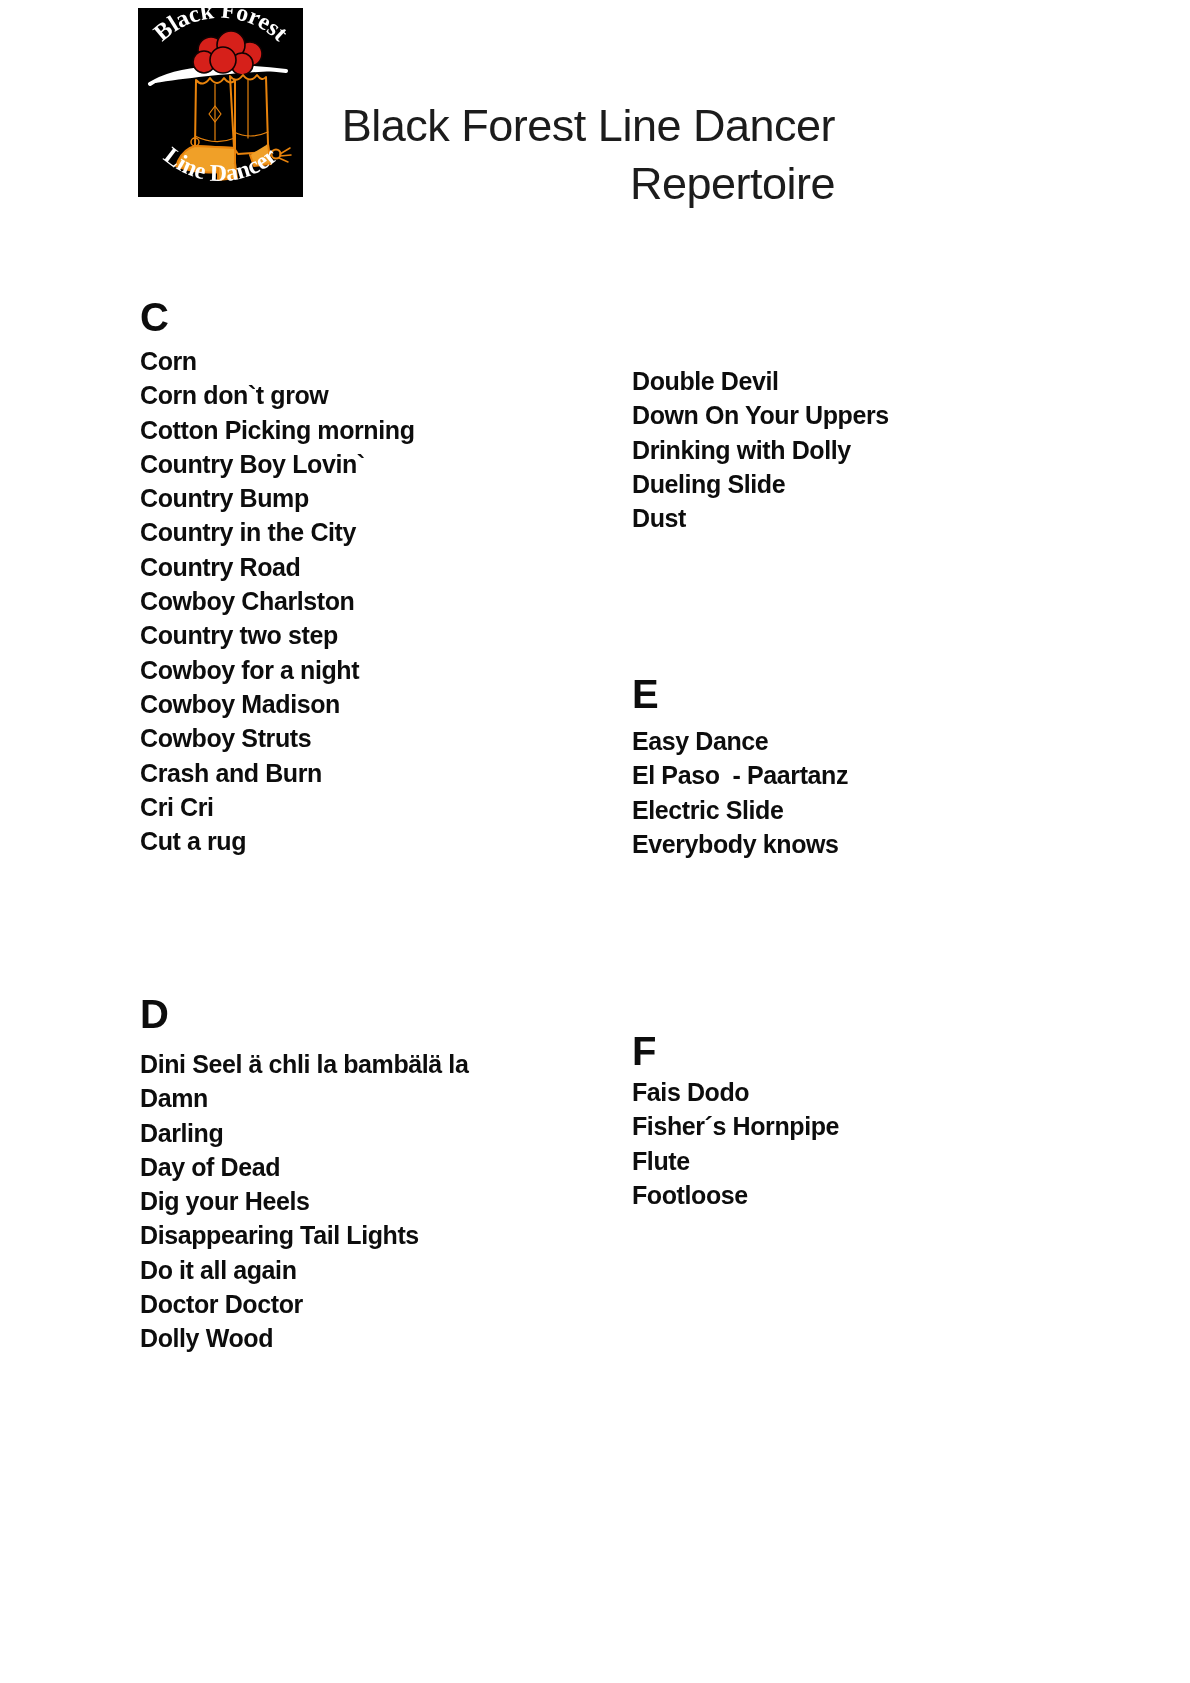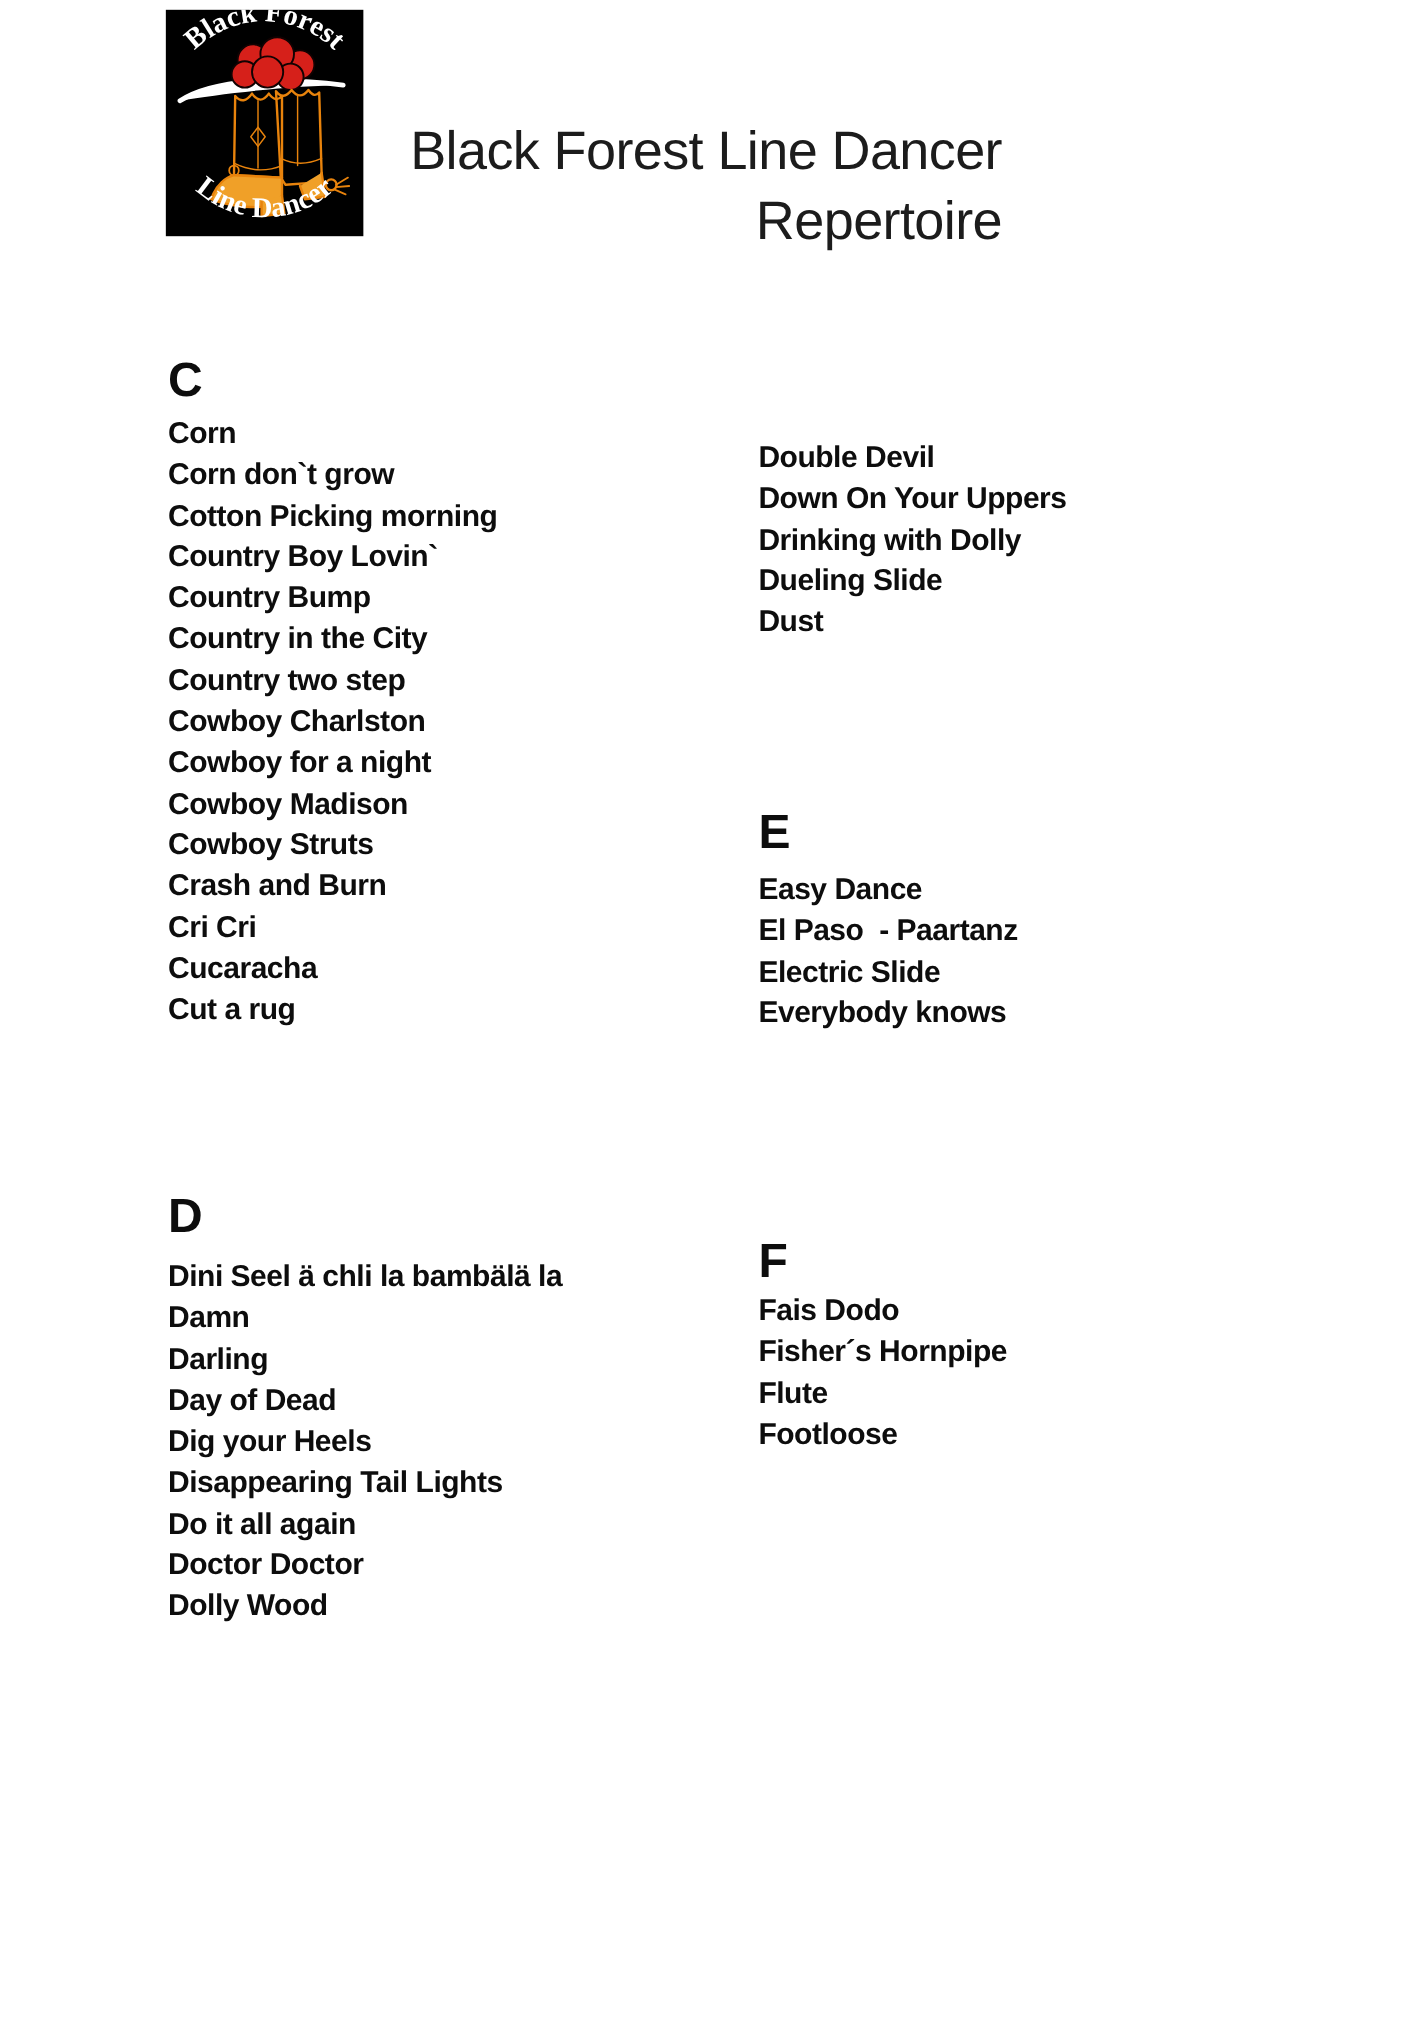--- a/index.html
+++ b/index.html
@@ -102,28 +102,28 @@
   <section class="sec sec-c">
     <h2>C</h2>
     <ul>
 
     <li class="song">Corn</li>
         <li class="song">Corn don`t grow</li>
         <li class="song">Cotton Picking morning</li>
         <li class="song">Country Boy Lovin`</li>
         <li class="song">Country Bump</li>
         <li class="song">Country in the City</li>
+        <li class="song">Country Road</li>
+        <li class="song">Cowboy Charlston</li>
         <li class="song">Country two step</li>
-        <li class="song">Cowboy Charlston</li>
         <li class="song">Cowboy for a night</li>
         <li class="song">Cowboy Madison</li>
         <li class="song">Cowboy Struts</li>
         <li class="song">Crash and Burn</li>
         <li class="song">Cri Cri</li>
-        <li class="song">Cucaracha</li>
         <li class="song">Cut a rug</li>
       </ul>
   </section>
 
   <section class="sec sec-d">
     <h2>D</h2>
     <ul>
 
     <li class="song">Dini Seel ä chli la bambälä la</li>
         <li class="song">Damn</li>

